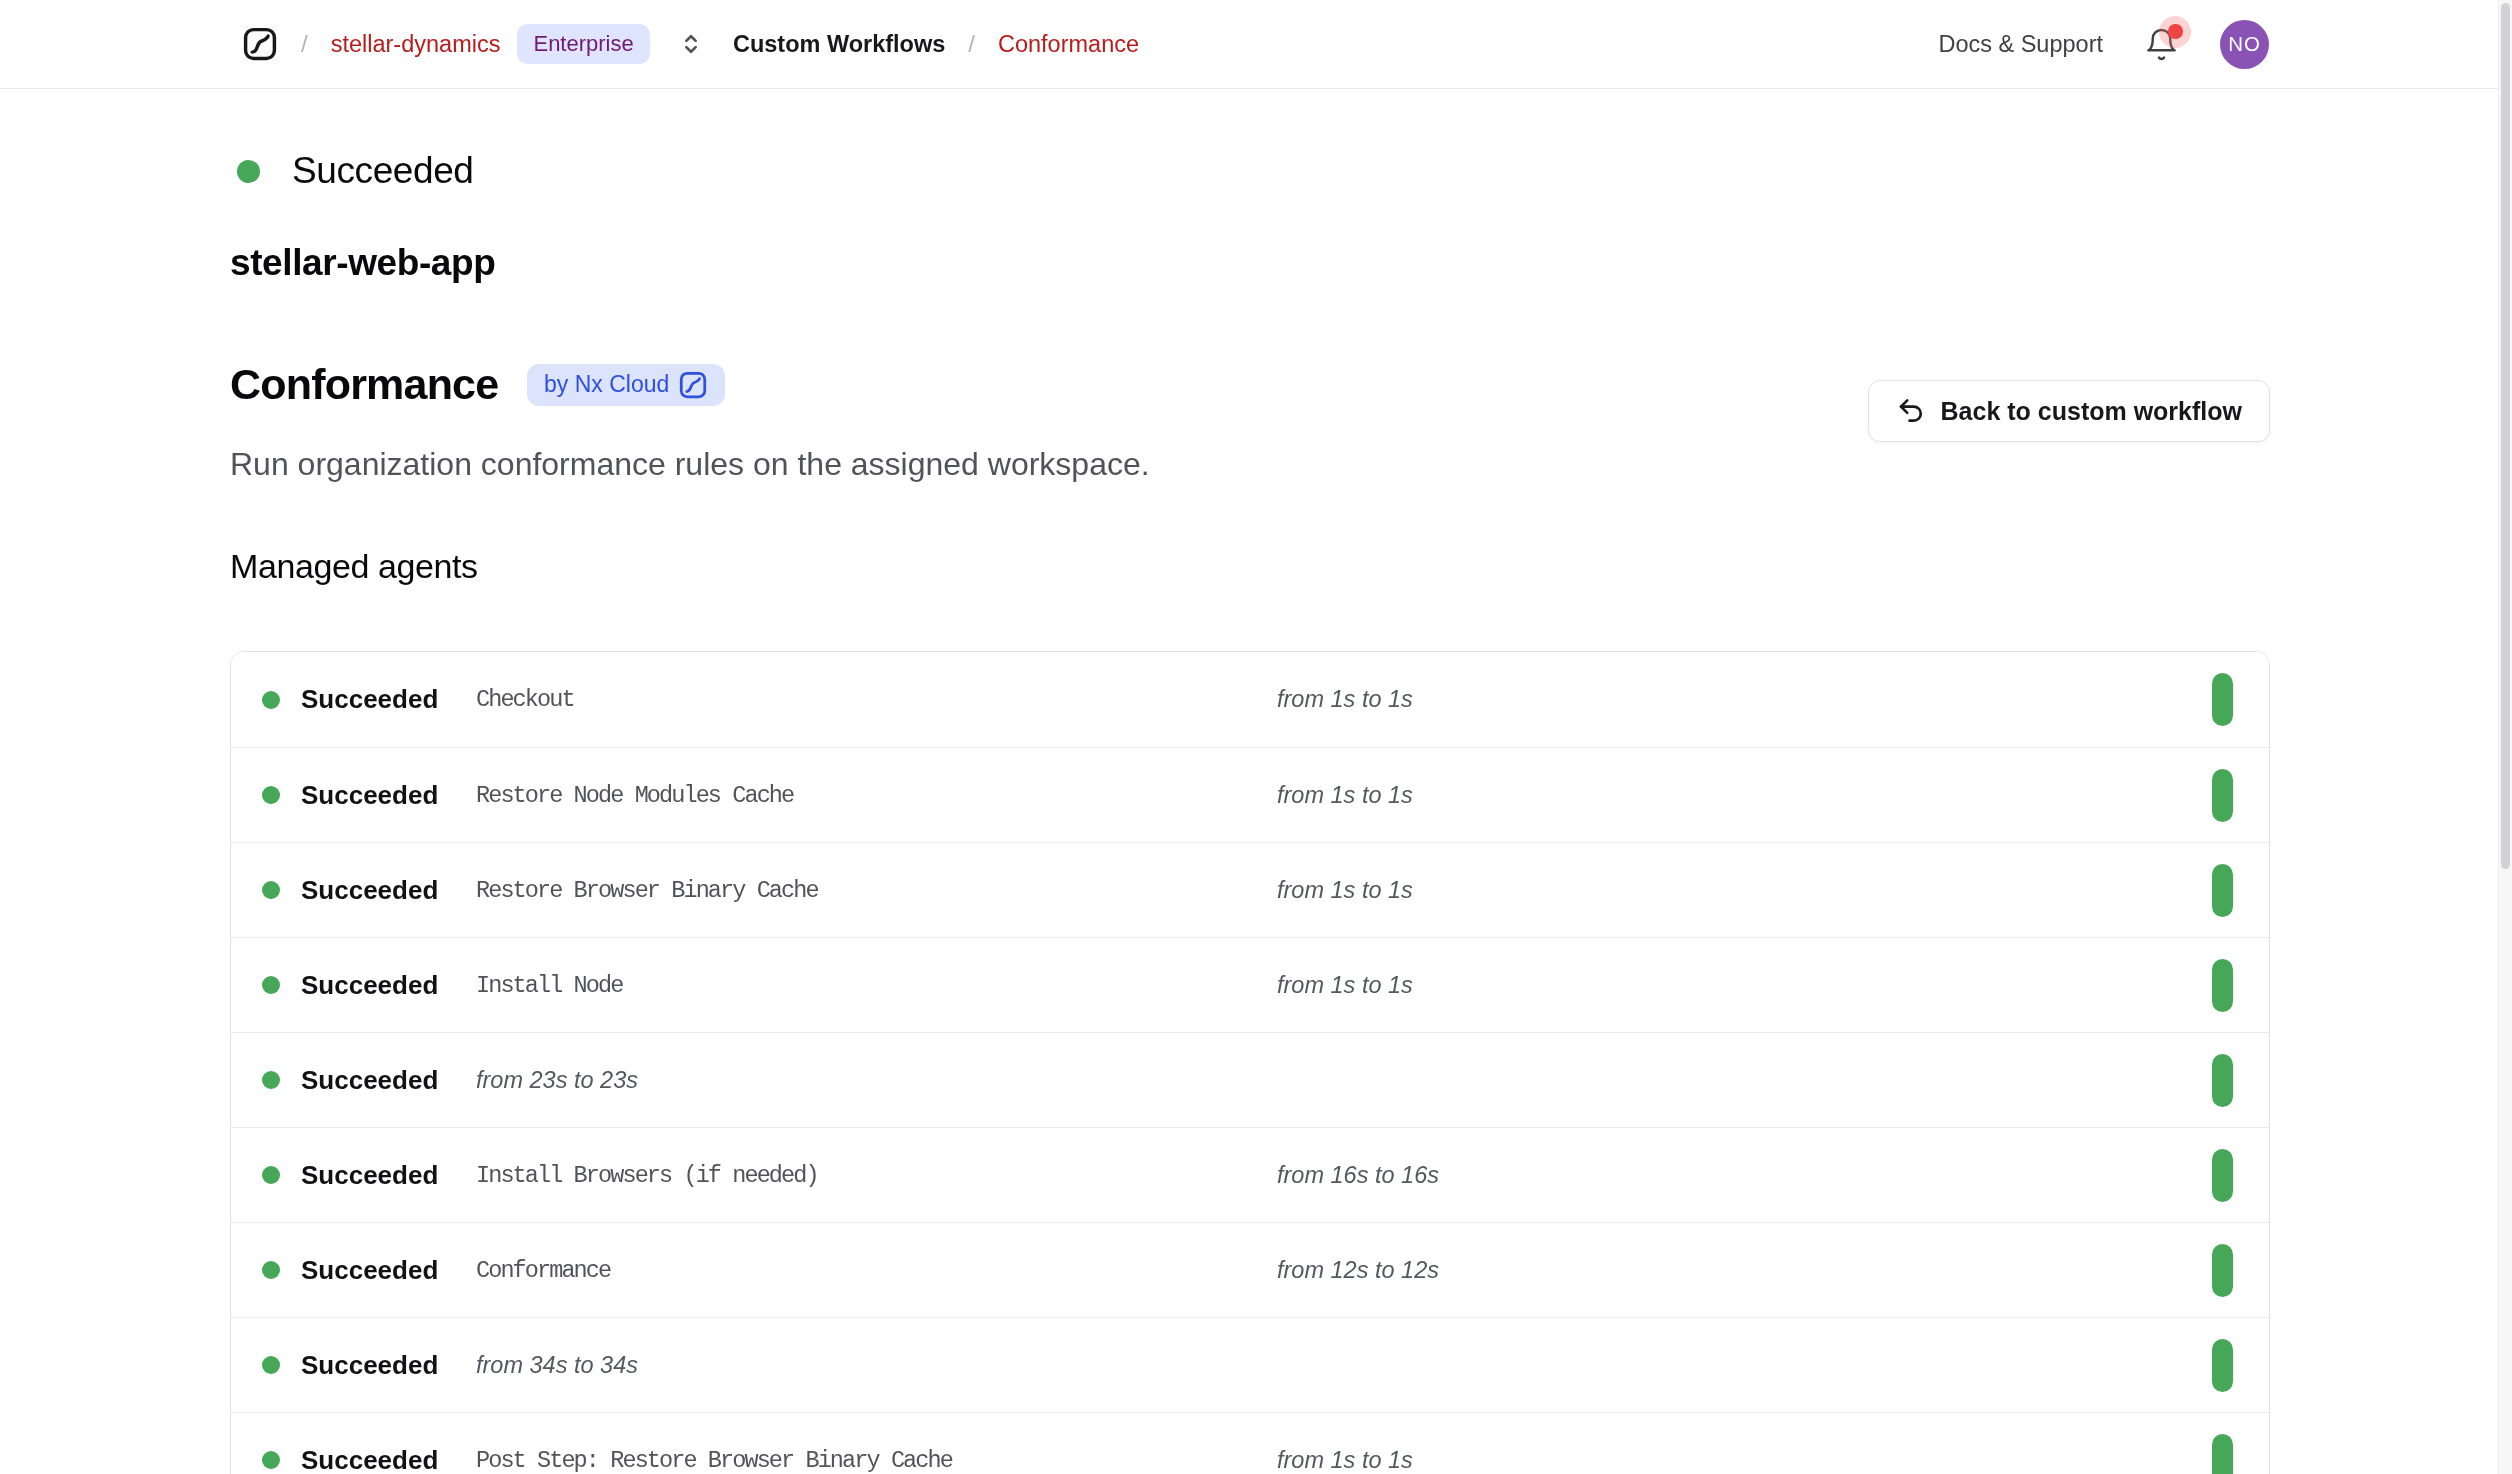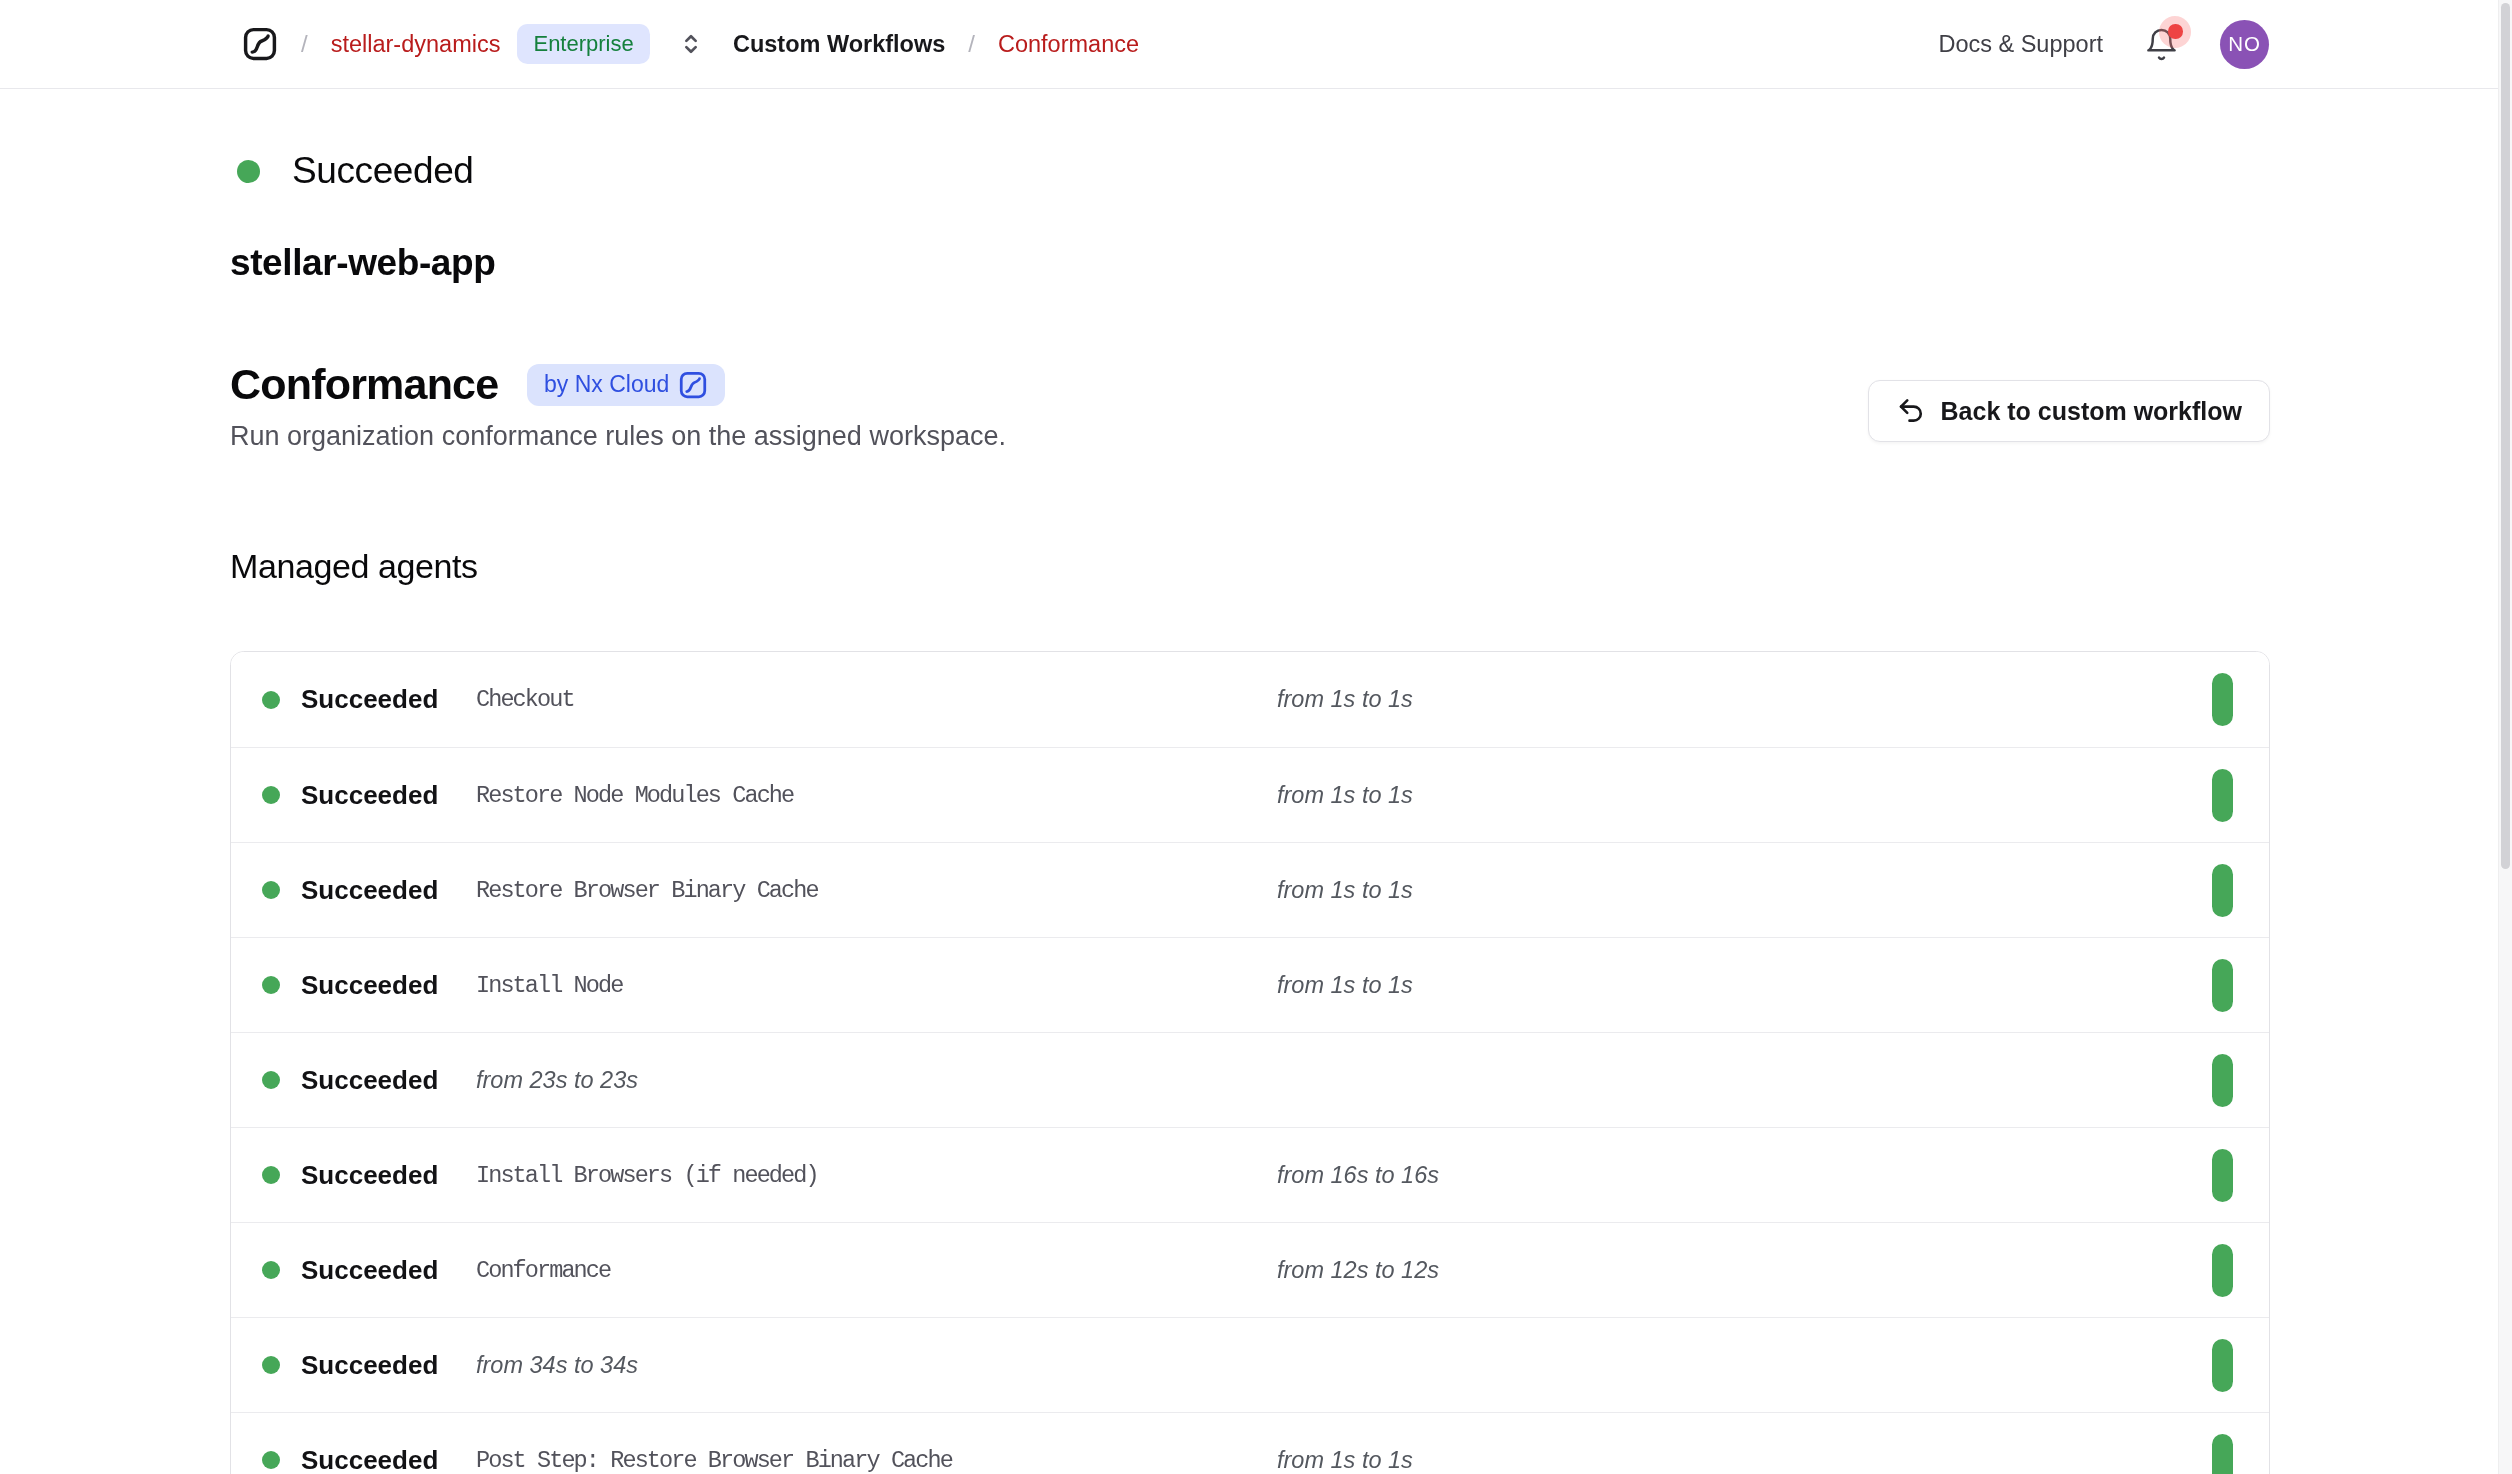--- a/index.html
+++ b/index.html
@@ -16,21 +16,21 @@
     padding:0 243px 0 242px;
     background:#fff; border-bottom:1.5px solid #e8e8ec;
   }
   .crumbs { display:flex; align-items:center; gap:23px; font-size:23.5px; color:#52525b; }
   .nx-logo { width:36px; height:36px; color:#18181b; flex:none; cursor:pointer; }
   .crumb-sep { color:#b4b4bc; font-size:24px; }
   .crumb-link { color:#b91c1c; cursor:pointer; }
   .crumb-strong { color:#18181b; font-weight:700; cursor:pointer; }
   .plan-badge {
     display:inline-flex; align-items:center; height:40px; padding:0 16px;
-    border-radius:10.6px; background:#dfe5fe; color:#15803d; font-size:22px;
+    border-radius:10.6px; background:#dfe5fe; color:#701a75; font-size:22px;
     margin-left:-6px;
   }
   .switcher-icon { width:28px; height:28px; color:#52525b; cursor:pointer; margin:0 4.6px; }
   .top-right { margin-left:auto; display:flex; align-items:center; gap:41px; }
   .docs-link { font-size:23.5px; color:#3f3f46; cursor:pointer; white-space:nowrap; }
   .bell-wrap { position:relative; width:35px; height:35px; cursor:pointer; color:#3f3f46; }
   .bell-wrap svg { width:35px; height:35px; }
   .bell-halo {
     position:absolute; top:-10.6px; right:-12px; width:32px; height:32px;
     border-radius:50%; background:rgba(248,113,113,0.30);
@@ -62,21 +62,21 @@
     position:absolute; left:230px; right:242px; top:360px;
     display:flex; justify-content:space-between; align-items:flex-start;
   }
   .wf-title-line { display:flex; align-items:center; gap:29px; }
   .wf-title { font-size:43px; font-weight:700; color:#09090b; letter-spacing:-0.8px; }
   .nx-badge {
     display:inline-flex; align-items:center; gap:9px; height:42px; padding:0 16.7px;
     border-radius:12px; background:#dbe3fd; color:#2f4fe0; font-size:23px; cursor:pointer;
   }
   .nx-badge svg { width:30px; height:30px; }
-  .wf-desc { margin-top:12px; font-size:27px; color:#52525b; }
+  .wf-desc { margin-top:37px; font-size:32px; color:#52525b; }
 
   .back-btn {
     display:inline-flex; align-items:center; gap:15px;
     height:62px; padding:7px 27px; margin-top:20px;
     background:#fff; border:1.5px solid #e2e2e7; border-radius:12px;
     font-family:"Liberation Sans", sans-serif;
     font-size:25px; font-weight:700; color:#18181b; cursor:pointer;
     box-shadow:0 1.5px 3px rgba(0,0,0,0.04); white-space:nowrap;
   }
   .back-btn svg { width:30px; height:30px; flex:none; }

